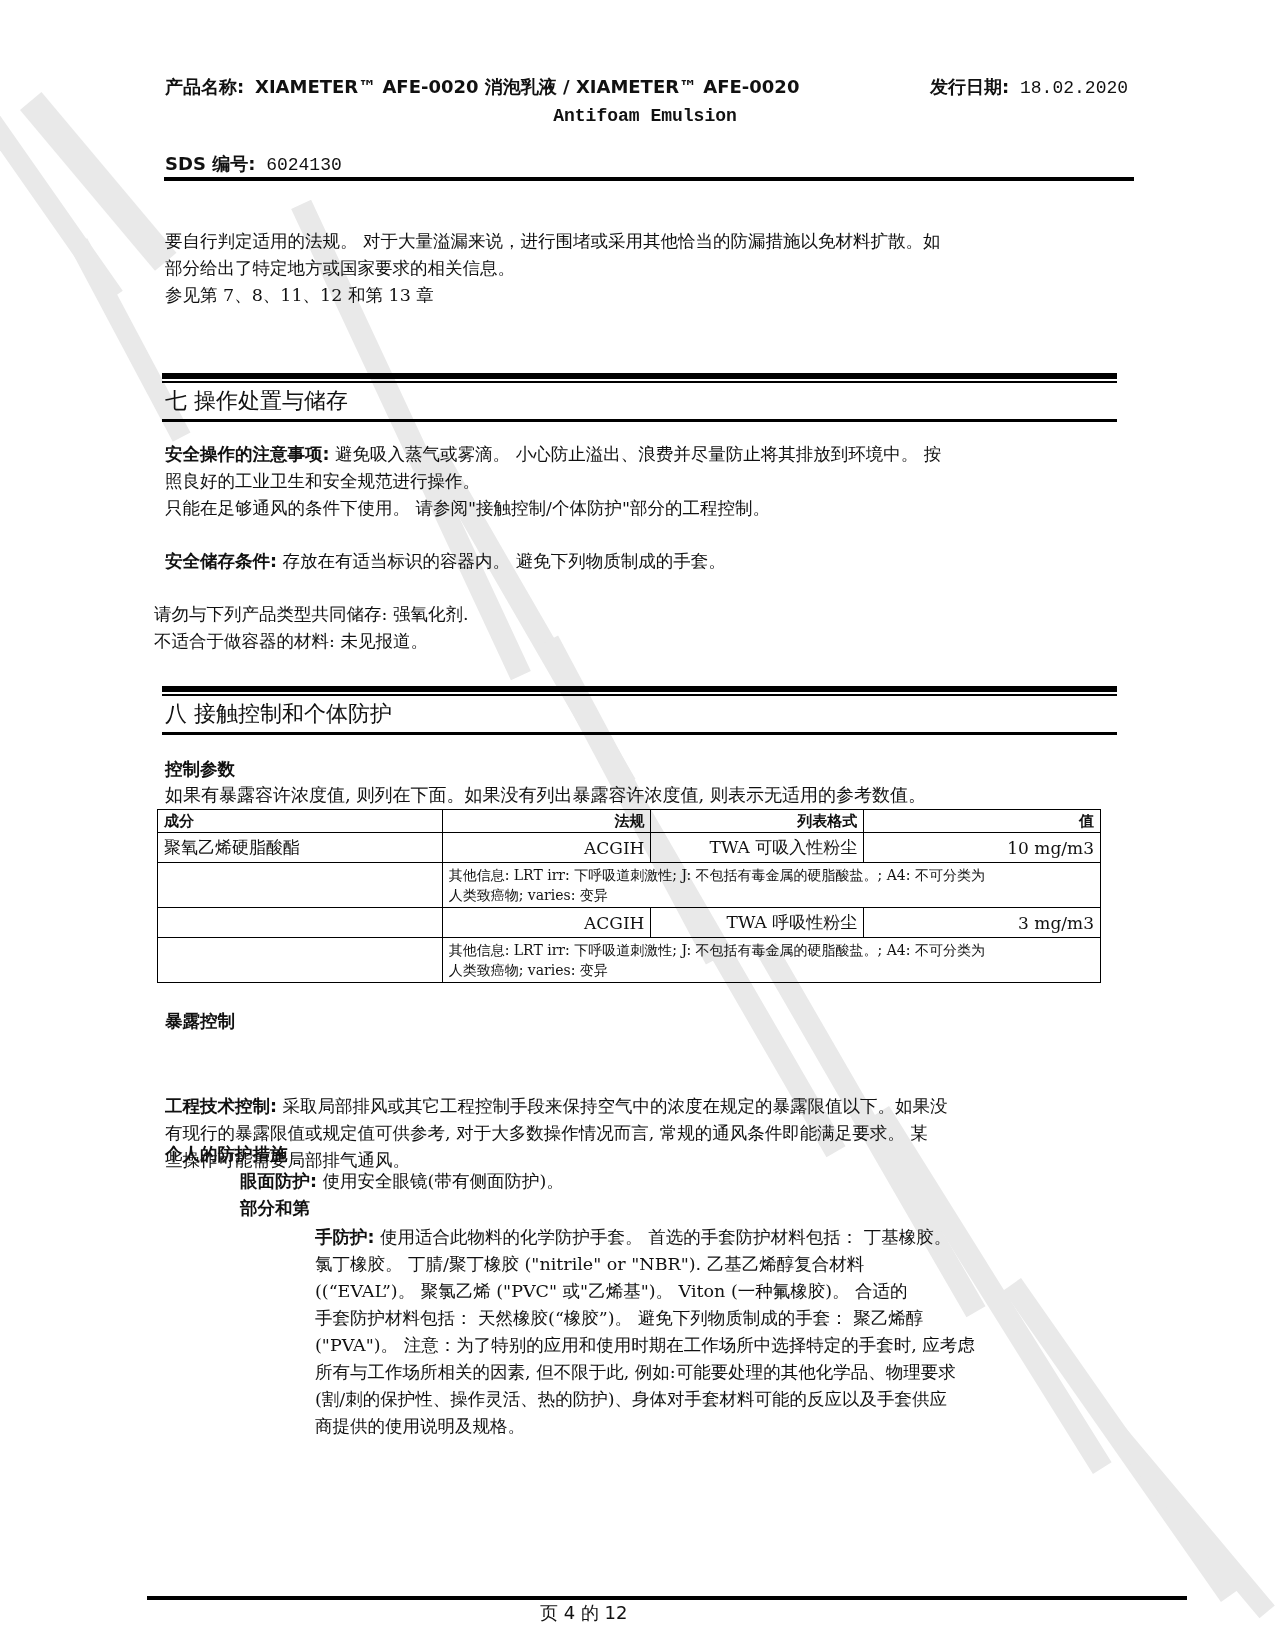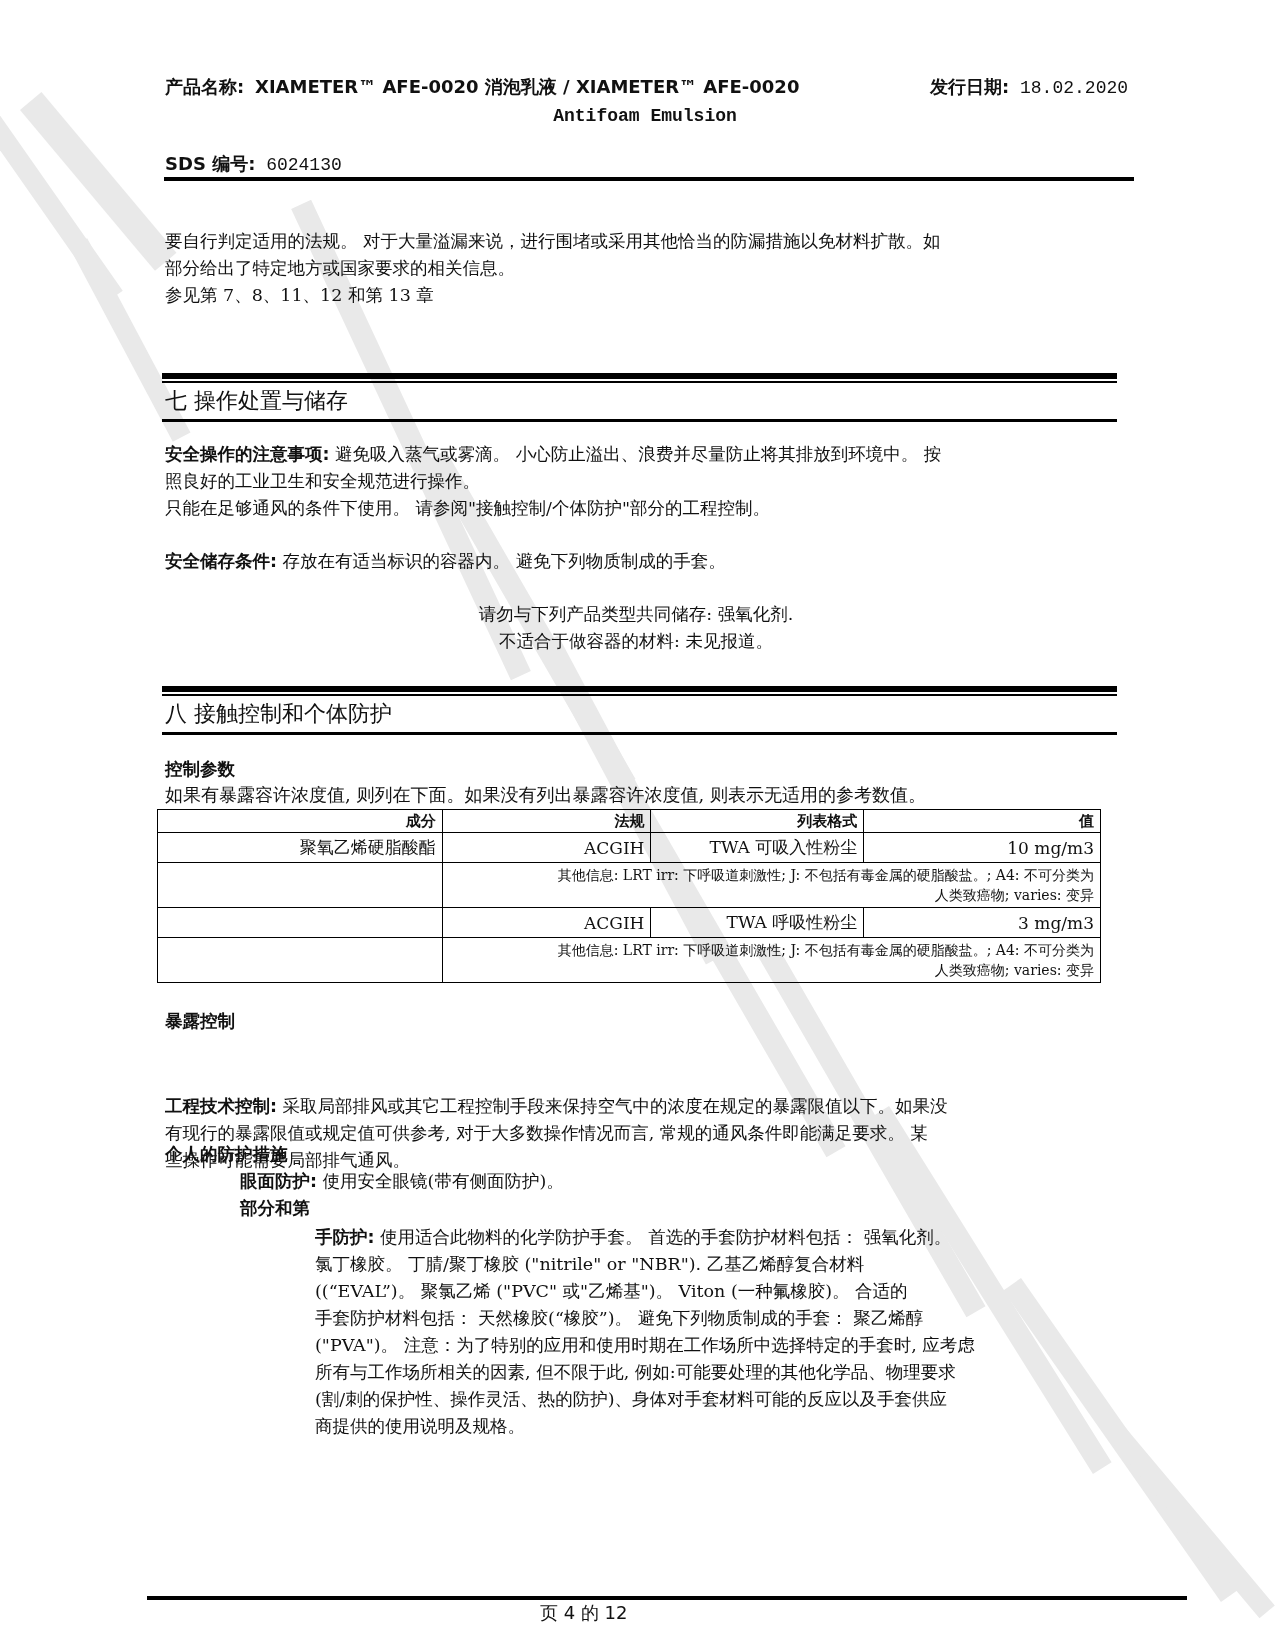--- a/index.html
+++ b/index.html
@@ -15,21 +15,21 @@
   .body b { font-family:"DejaVu Sans","Liberation Sans",sans-serif; font-weight:bold; }
   .rule { position:absolute; background:#000; z-index:1; }
   .sec-title { font-family:"DejaVu Sans","Liberation Sans",sans-serif; font-size:22px; line-height:30px; }
   .subhead { font-family:"DejaVu Sans","Liberation Sans",sans-serif; font-weight:bold; font-size:17.5px; line-height:27px; }
   table.t { position:absolute; z-index:1; border-collapse:collapse; font-size:17px; }
   table.t td, table.t th { border:1.5px solid #000; padding:0 6px; height:29px; }
   table.t th { font-family:"DejaVu Sans","Liberation Sans",sans-serif; font-size:15px; font-weight:bold; height:22px; }
   table.t td.note { font-size:14px; line-height:20px; height:42px; vertical-align:top; padding-top:2px; }
   .r { text-align:right; }
   .c { text-align:right; }
-  .l { text-align:right; }
+  .l { text-align:left; }
 </style>
 </head>
 <body>
 
 <div>
   <div class="wm" style="left:20px;top:110px;width:28px;height:210px;transform:rotate(-40deg);transform-origin:0 0;"></div>
   <div class="wm" style="left:30px;top:60px;width:20px;height:260px;transform:rotate(-35deg);"></div>
   <div class="wm" style="left:120px;top:230px;width:20px;height:220px;transform:rotate(-28deg);"></div>
   <div class="wm" style="left:400px;top:180px;width:22px;height:520px;transform:rotate(-25deg);"></div>
   <div class="wm" style="left:520px;top:430px;width:22px;height:380px;transform:rotate(-30deg);"></div>
@@ -70,21 +70,21 @@
 <div class="rule" style="left:162px;top:419px;width:955px;height:3px;"></div>
 
 <div class="abs body" style="left:165px;top:441px;width:940px;">
   <div><b>安全操作的注意事项:</b><span> 避免吸入蒸气或雾滴。 小心防止溢出、浪费并尽量防止将其排放到环境中。 按</span></div>
   <div>照良好的工业卫生和安全规范进行操作。</div>
   <div>只能在足够通风的条件下使用。 请参阅"接触控制/个体防护"部分的工程控制。</div>
 </div>
 <div class="abs body" style="left:165px;top:548px;width:940px;">
   <b>安全储存条件:</b><span> 存放在有适当标识的容器内。 避免下列物质制成的手套。</span>
 </div>
-<div class="abs body" style="left:166px;top:601px;width:940px;text-align:center;">
+<div class="abs body" style="left:154px;top:601px;width:940px;">
   <div>请勿与下列产品类型共同储存:  强氧化剂.</div>
   <div>不适合于做容器的材料: 未见报道。</div>
 </div>
 
 <div class="rule" style="left:162px;top:686px;width:955px;height:6px;"></div>
 <div class="rule" style="left:162px;top:694px;width:955px;height:2px;"></div>
 <div class="abs sec-title" style="left:165px;top:699px;">八 接触控制和个体防护</div>
 <div class="rule" style="left:162px;top:732px;width:955px;height:3px;"></div>
 
 <div class="abs subhead" style="left:165px;top:756px;">控制参数</div>
@@ -139,21 +139,21 @@
   <div>有现行的暴露限值或规定值可供参考, 对于大多数操作情况而言, 常规的通风条件即能满足要求。 某</div>
   <div>些操作可能需要局部排气通风。</div>
 </div>
 
 <div class="abs subhead" style="left:165px;top:1141px;">个人的防护措施</div>
 <div class="abs body" style="left:240px;top:1168px;">
   <b>眼面防护:</b><span> 使用安全眼镜(带有侧面防护)。</span>
 </div>
 <div class="abs subhead" style="left:240px;top:1195px;">部分和第</div>
 <div class="abs body" style="left:315px;top:1224px;width:800px;">
-  <div><b>手防护:</b><span> 使用适合此物料的化学防护手套。 首选的手套防护材料包括： 强氧化剂。</span></div>
+  <div><b>手防护:</b><span> 使用适合此物料的化学防护手套。 首选的手套防护材料包括： 丁基橡胶。</span></div>
   <div>氯丁橡胶。 丁腈/聚丁橡胶 ("nitrile" or "NBR"). 乙基乙烯醇复合材料</div>
   <div>((“EVAL”)。 聚氯乙烯 ("PVC" 或"乙烯基")。 Viton (一种氟橡胶)。 合适的</div>
   <div>手套防护材料包括： 天然橡胶(“橡胶”)。 避免下列物质制成的手套： 聚乙烯醇</div>
   <div>("PVA")。 注意：为了特别的应用和使用时期在工作场所中选择特定的手套时, 应考虑</div>
   <div>所有与工作场所相关的因素, 但不限于此, 例如:可能要处理的其他化学品、物理要求</div>
   <div>(割/刺的保护性、操作灵活、热的防护)、身体对手套材料可能的反应以及手套供应</div>
   <div>商提供的使用说明及规格。</div>
 </div>
 
 <div class="rule" style="left:147px;top:1596px;width:1040px;height:4px;"></div>

